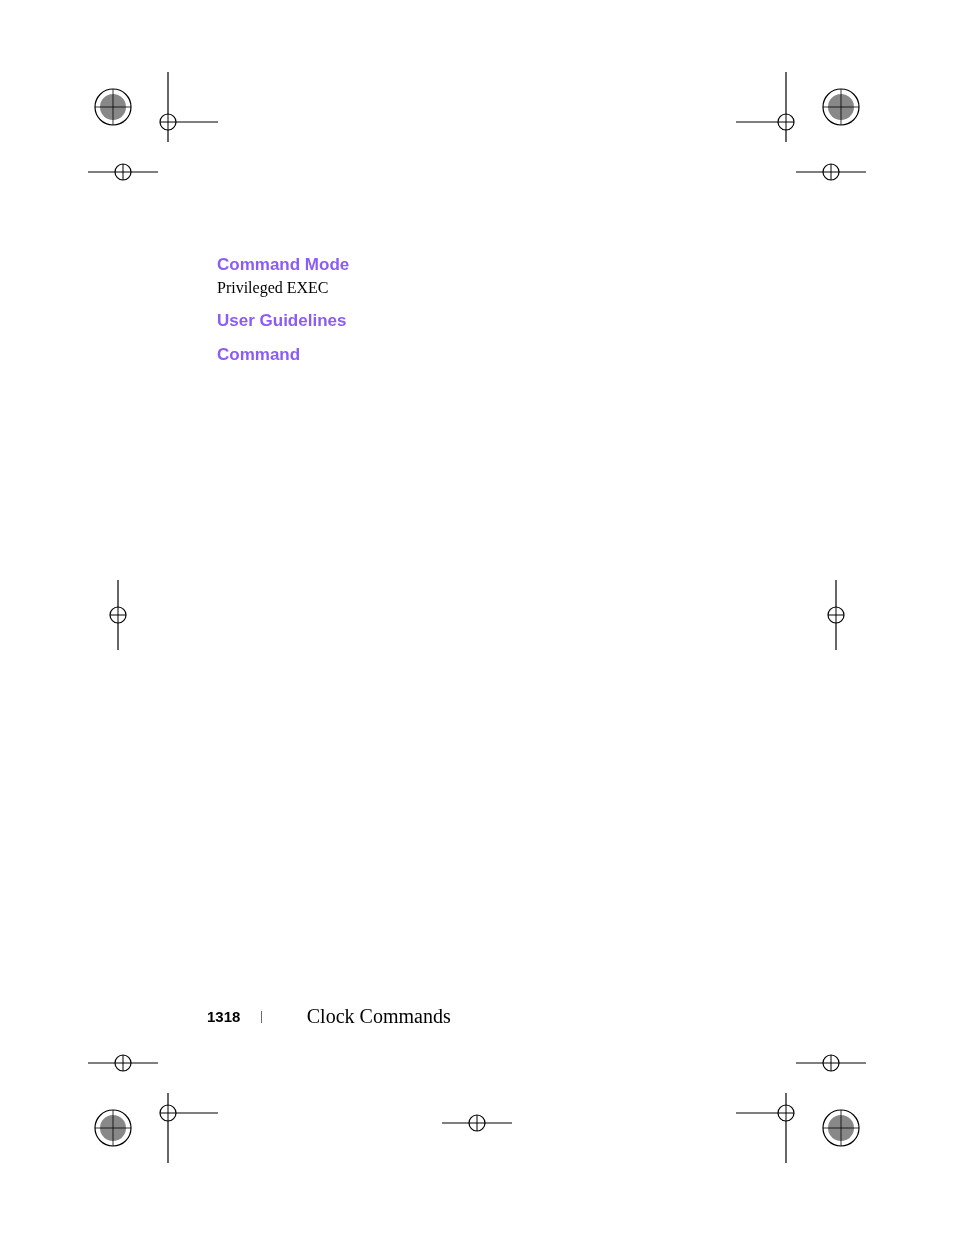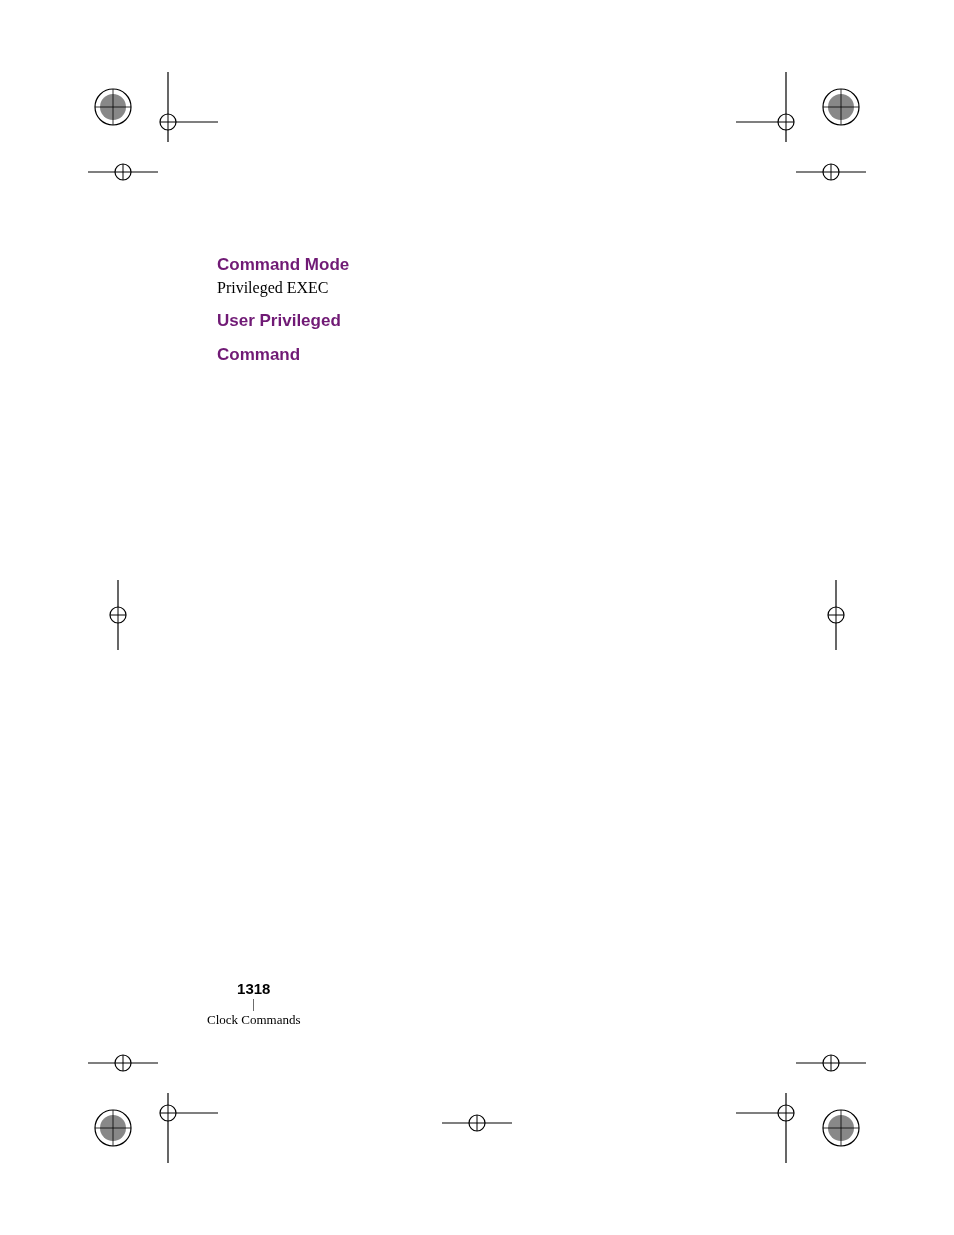--- a/index.html
+++ b/index.html
@@ -17,58 +17,58 @@
     .page-content {
       position: absolute;
       left: 217px;
       top: 255px;
       width: 540px;
     }
     .section-heading {
       font-family: Arial, Helvetica, sans-serif;
       font-weight: bold;
       font-size: 17px;
-      color: #701a75;
+      color: #8b5cf6;
       margin-bottom: 4px;
       margin-top: 14px;
     }
     .section-heading:first-child {
       margin-top: 0;
     }
     .body-text {
       font-family: Liberation Serif, serif;
       font-size: 16px;
       color: #000;
       margin-bottom: 10px;
       font-weight: normal;
     }
     .footer {
       position: absolute;
       left: 207px;
       bottom: 207px;
       display: flex;
       align-items: center;
       font-size: 14px;
-      flex-direction: column;
     }
     .page-number {
       font-family: Arial, Helvetica, sans-serif;
       font-weight: bold;
       color: #000;
       font-size: 15px;
     }
     .footer-separator {
       margin: 0 20px;
       color: #000;
       font-size: 12px;
     }
     .footer-section {
       font-family: Georgia, 'Times New Roman', serif;
       color: #000;
-      font-size: 13px;
+      font-size: 20px;
+      margin-left: 24px;
     }
     
     
     .crop-mark {
       position: absolute;
     }
     .crop-mark svg {
       display: block;
     }
     
@@ -145,21 +145,21 @@
       transform: translateX(-50%);
     }
   </style>
 </head>
 <body>
 
 <div class="page-content">
   <h3 class="section-heading">Command Mode</h3>
   <p class="body-text">Privileged EXEC</p>
 
-  <h3 class="section-heading">User Privileged</h3>
+  <h3 class="section-heading">User Guidelines</h3>
 
   <h3 class="section-heading">Command</h3>
 </div>
 
 <div class="footer">
   <span class="page-number">1318</span>
   <span class="footer-separator">|</span>
   <span class="footer-section">Clock Commands</span>
 </div>
 

